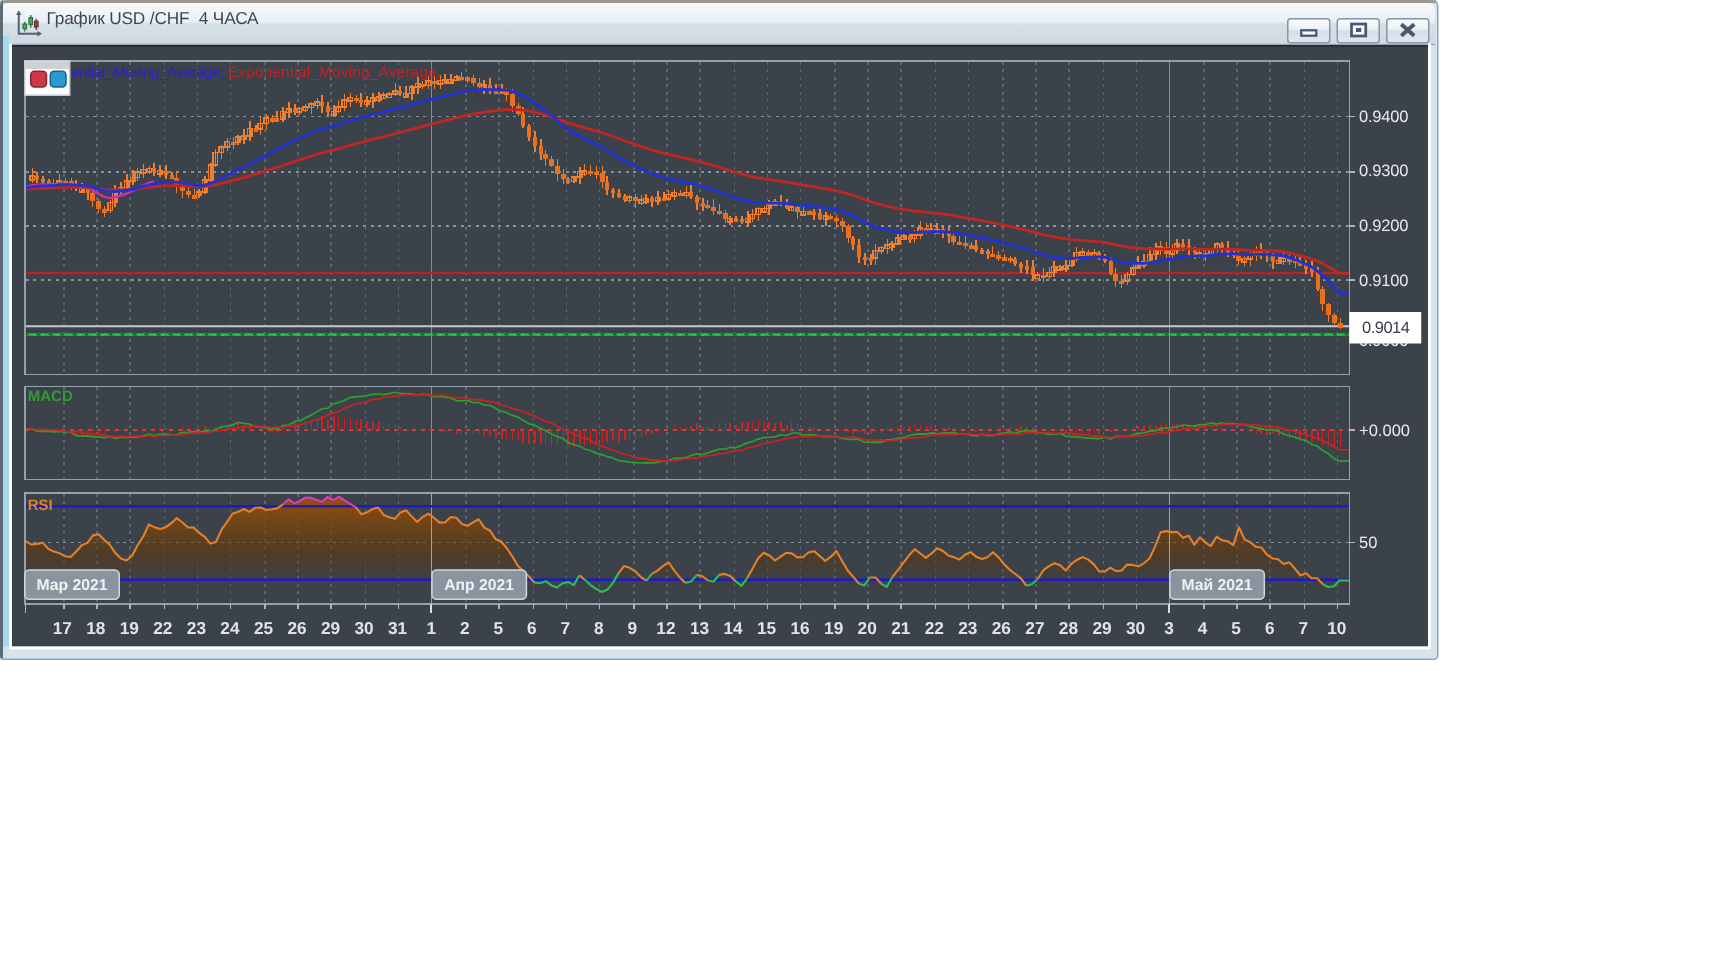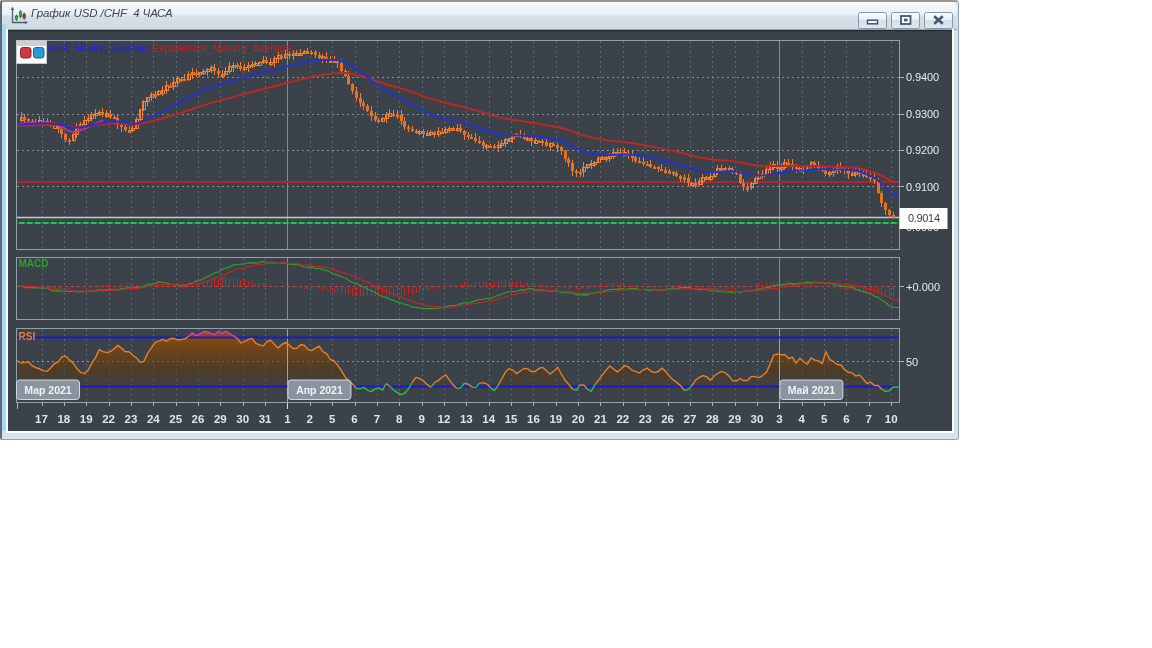--- a/index.html
+++ b/index.html
@@ -4,21 +4,21 @@
 html,body{margin:0;padding:0;background:#ffffff;width:1152px;height:648px;overflow:hidden;
 font-family:"Liberation Sans",sans-serif;}
 .win{position:absolute;left:0;top:0;width:958px;height:439px;background:#d6e3ef;
 border-radius:4px 4px 2px 2px;overflow:hidden;box-shadow:0 0 0 1px #8fa3b5;}
 .topstrip{position:absolute;left:0;top:0;width:958px;height:2px;background:#9b978e;z-index:5;}
 .lout{position:absolute;left:0;top:0;width:1.5px;height:439px;background:#5d6a76;z-index:6;}
 .titlebar{position:absolute;left:1px;top:2px;right:1px;height:27px;
 background:linear-gradient(#f7fafc,#e9eff5 46%,#d6e0e9 52%,#cdd9e3);
 border-bottom:1px solid #99a1a9;border-radius:5px 5px 0 0;}
 .ticon{position:absolute;left:8px;top:4px;}
-.ttext{position:absolute;left:30px;top:5px;font-size:11.5px;color:#41464b;letter-spacing:-0.1px;font-style:italic;}
+.ttext{position:absolute;left:30px;top:5px;font-size:11.5px;color:#41464b;letter-spacing:-0.1px;}
 .btn{position:absolute;top:10px;width:29px;height:16.5px;border:1px solid #8698a8;border-radius:2.5px;
 background:linear-gradient(#fcfdfe,#e9eff5 44%,#d5dfe9 50%,#dfe8ef);box-sizing:border-box;}
 .lefttint{position:absolute;left:1px;top:24px;width:5px;height:407px;background:#a6d9f1;}
 .wline-l{position:absolute;left:6px;top:29px;width:2px;height:403px;background:#fbfdfe;}
 .wline-r{position:absolute;left:952px;top:29px;width:2px;height:403px;background:#fbfdfe;}
 .wline-b{position:absolute;left:6px;top:431px;width:948px;height:1.5px;background:#fbfdfe;}
 .chart{position:absolute;left:8px;top:30px;}
 </style></head>
 <body>
 <div class="win">

